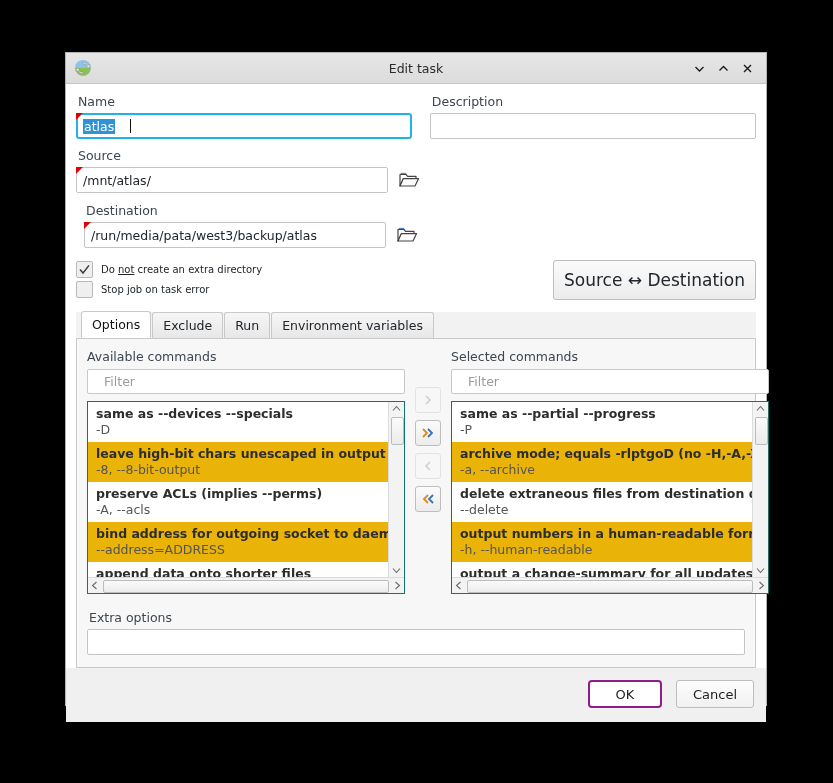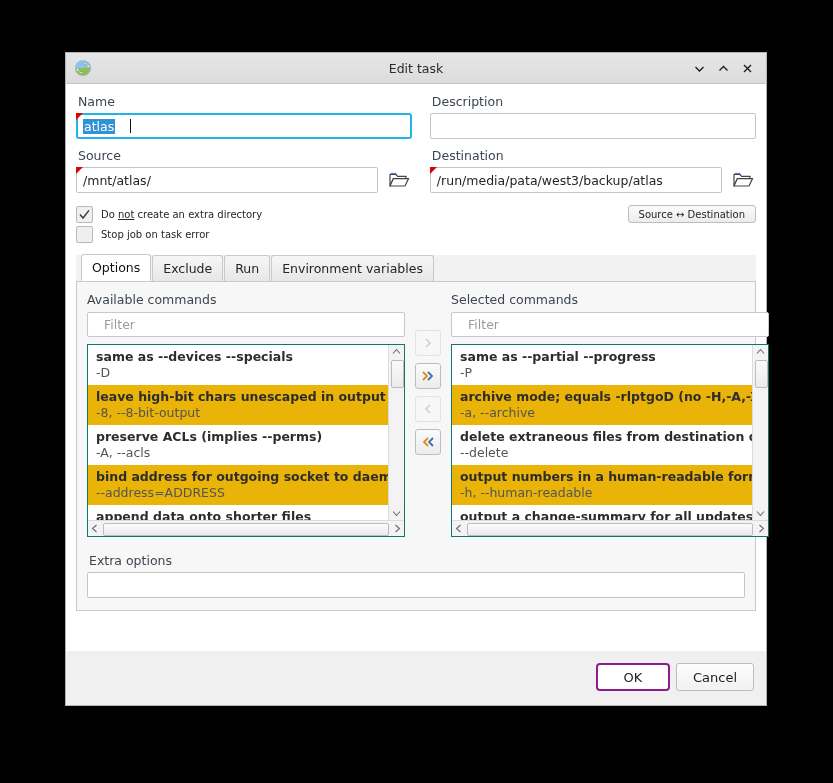--- a/index.html
+++ b/index.html
@@ -73,24 +73,24 @@
   .cbrow{display:flex;align-items:center;margin-top:3px;}
   .cbox{
     width:17px;height:17px;flex:0 0 17px;box-sizing:border-box;
     border:1px solid #b9b9b9;background:#efefef;border-radius:2px;
     display:flex;align-items:center;justify-content:center;margin-right:8px;
   }
   .cblabel{font-size:10px;color:#20262c;text-align:center;}
   .cblabel u{text-decoration:underline;}
 
   .swapbtn{
-    height:18px;padding:0 10px;box-sizing:border-box;
+    height:40px;padding:0 10px;box-sizing:border-box;
     background:linear-gradient(#fbfbfb,#ececec);
     border:1px solid #bdbdbd;border-radius:3px;
-    font-size:10px;color:#20262c;
+    font-size:17px;color:#20262c;
     display:flex;align-items:center;justify-content:center;
   }
 
   
   .tabstrip{
     display:flex;align-items:flex-end;margin-top:12px;
     border-bottom:1px solid #c9c9c9;
     background:#f2f2f2;height:27px;box-sizing:border-box;padding-left:5px;
   }
   .tab{
@@ -162,21 +162,21 @@
   .extra{margin-top:16px;}
   .extrainput{
     height:26px;box-sizing:border-box;border:1px solid #c4c4c4;background:#fff;
     border-radius:2px;
   }
 
   
   .footer{
     flex:0 0 auto;background:#f0f0f0;
     display:flex;justify-content:flex-end;align-items:center;
-    padding:12px 12px 14px 0;gap:6px;
+    padding:12px 12px 14px 0;gap:14px;
   }
   .fbtn{
     min-width:74px;height:28px;box-sizing:border-box;padding:0 16px;
     display:flex;align-items:center;justify-content:center;
     background:linear-gradient(#fdfdfd,#f1f1f1);border:1px solid #bdbdbd;border-radius:3px;
     font-size:13px;color:#1d1d1d;
   }
   .fbtn.default{border:2px solid #8d1c8d;background:#fff;border-radius:4px;}
 </style>
 </head>
@@ -227,21 +227,21 @@
         </div>
       </div>
       <div class="col" style="width:336px;margin-left:8px;">
         <div class="fieldlabel">Description</div>
         <div class="inputwrap">
           <div class="tinput" placeholder=""></div>
         </div>
       </div>
     </div>
 
-    <div class="row" style="margin-top:9px;">
+    <div class="row" style="margin-top:9px;flex-direction:column;">
       <div class="col" style="width:346px;">
         <div class="fieldlabel">Source</div>
         <div class="inputwrap">
           <div style="position:relative;flex:1 1 auto;">
             <div class="redmark"></div>
             <div class="tinput">/mnt/atlas/</div>
           </div>
           <div class="folderbtn">
             <svg width="22" height="20" viewBox="0 0 22 20">
               <path d="M2 4.5h6l1.6 1.8H18v2.2H5.6L2 16z" fill="#fff" stroke="#444" stroke-width="1.2" stroke-linejoin="round"></path>

